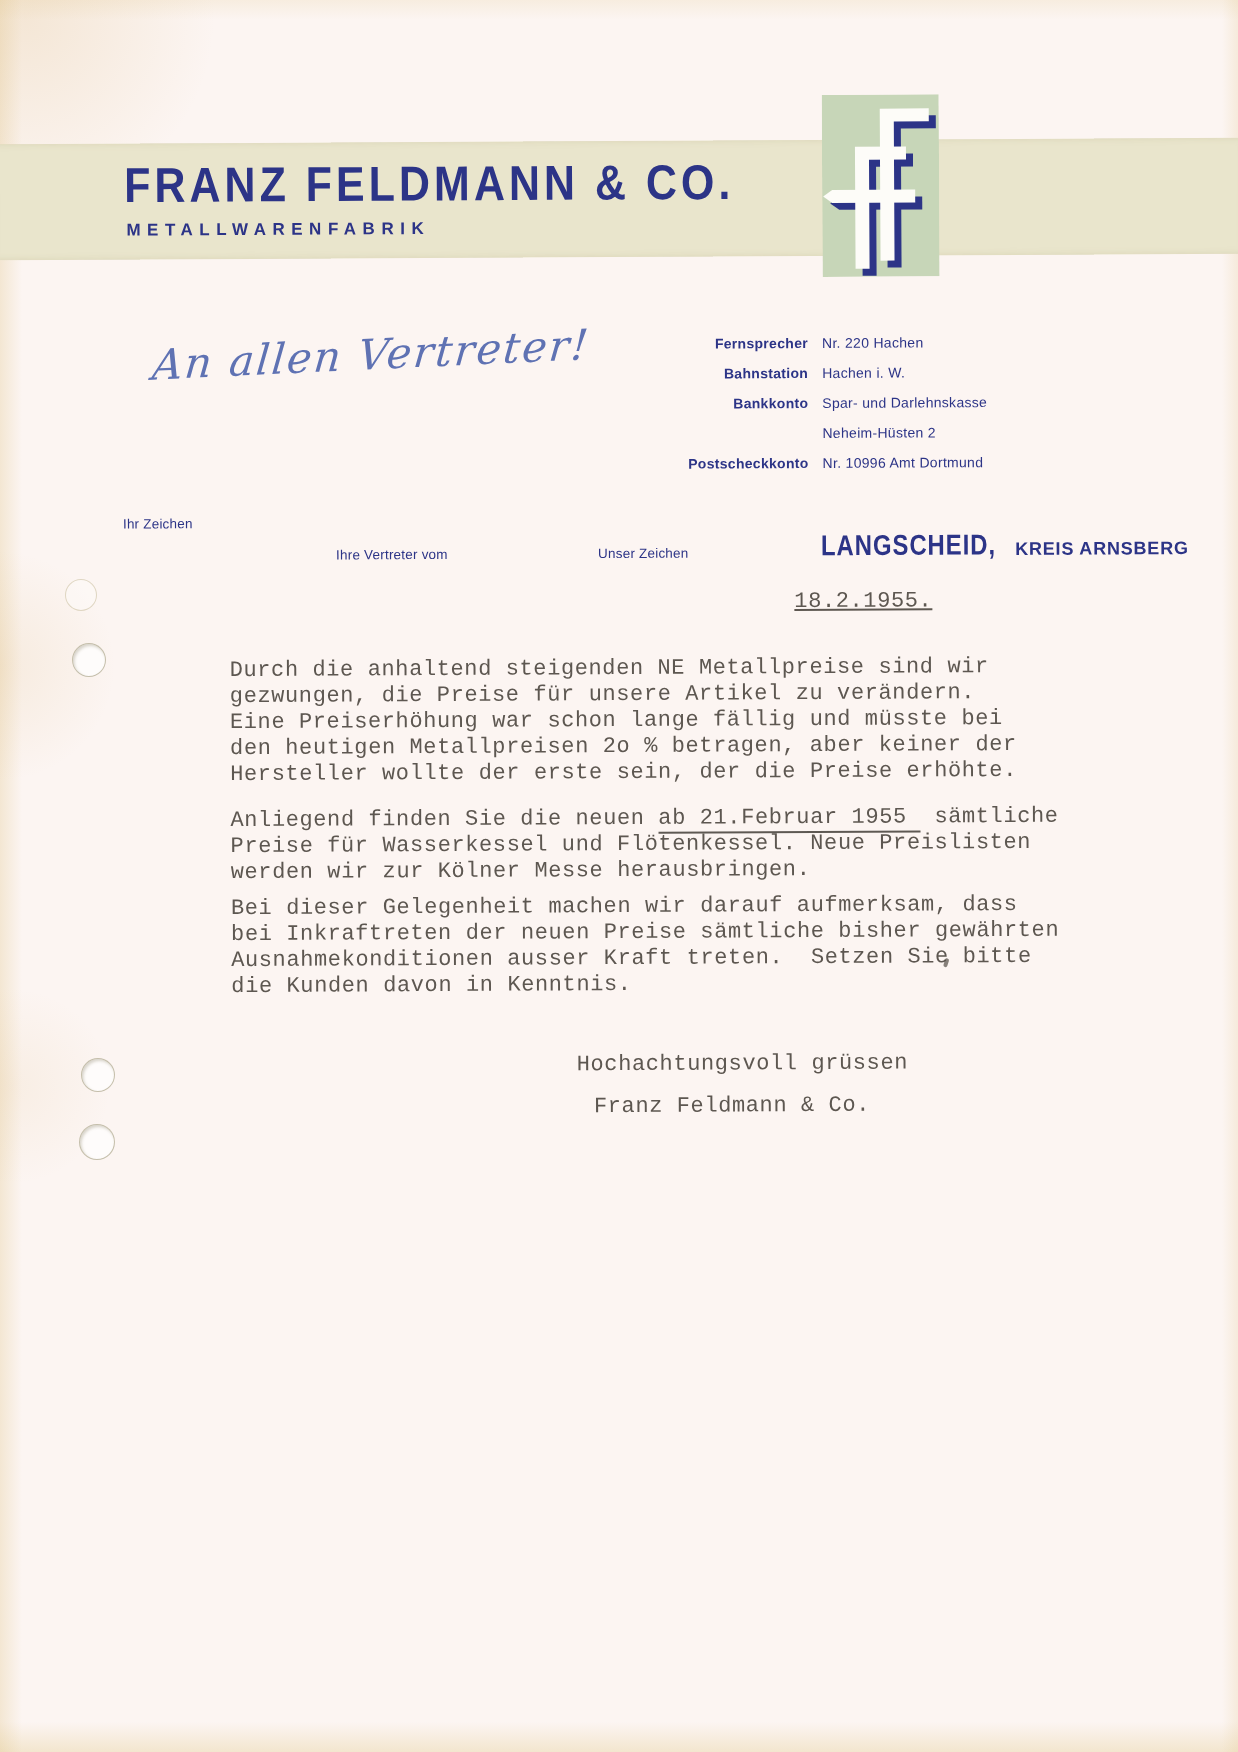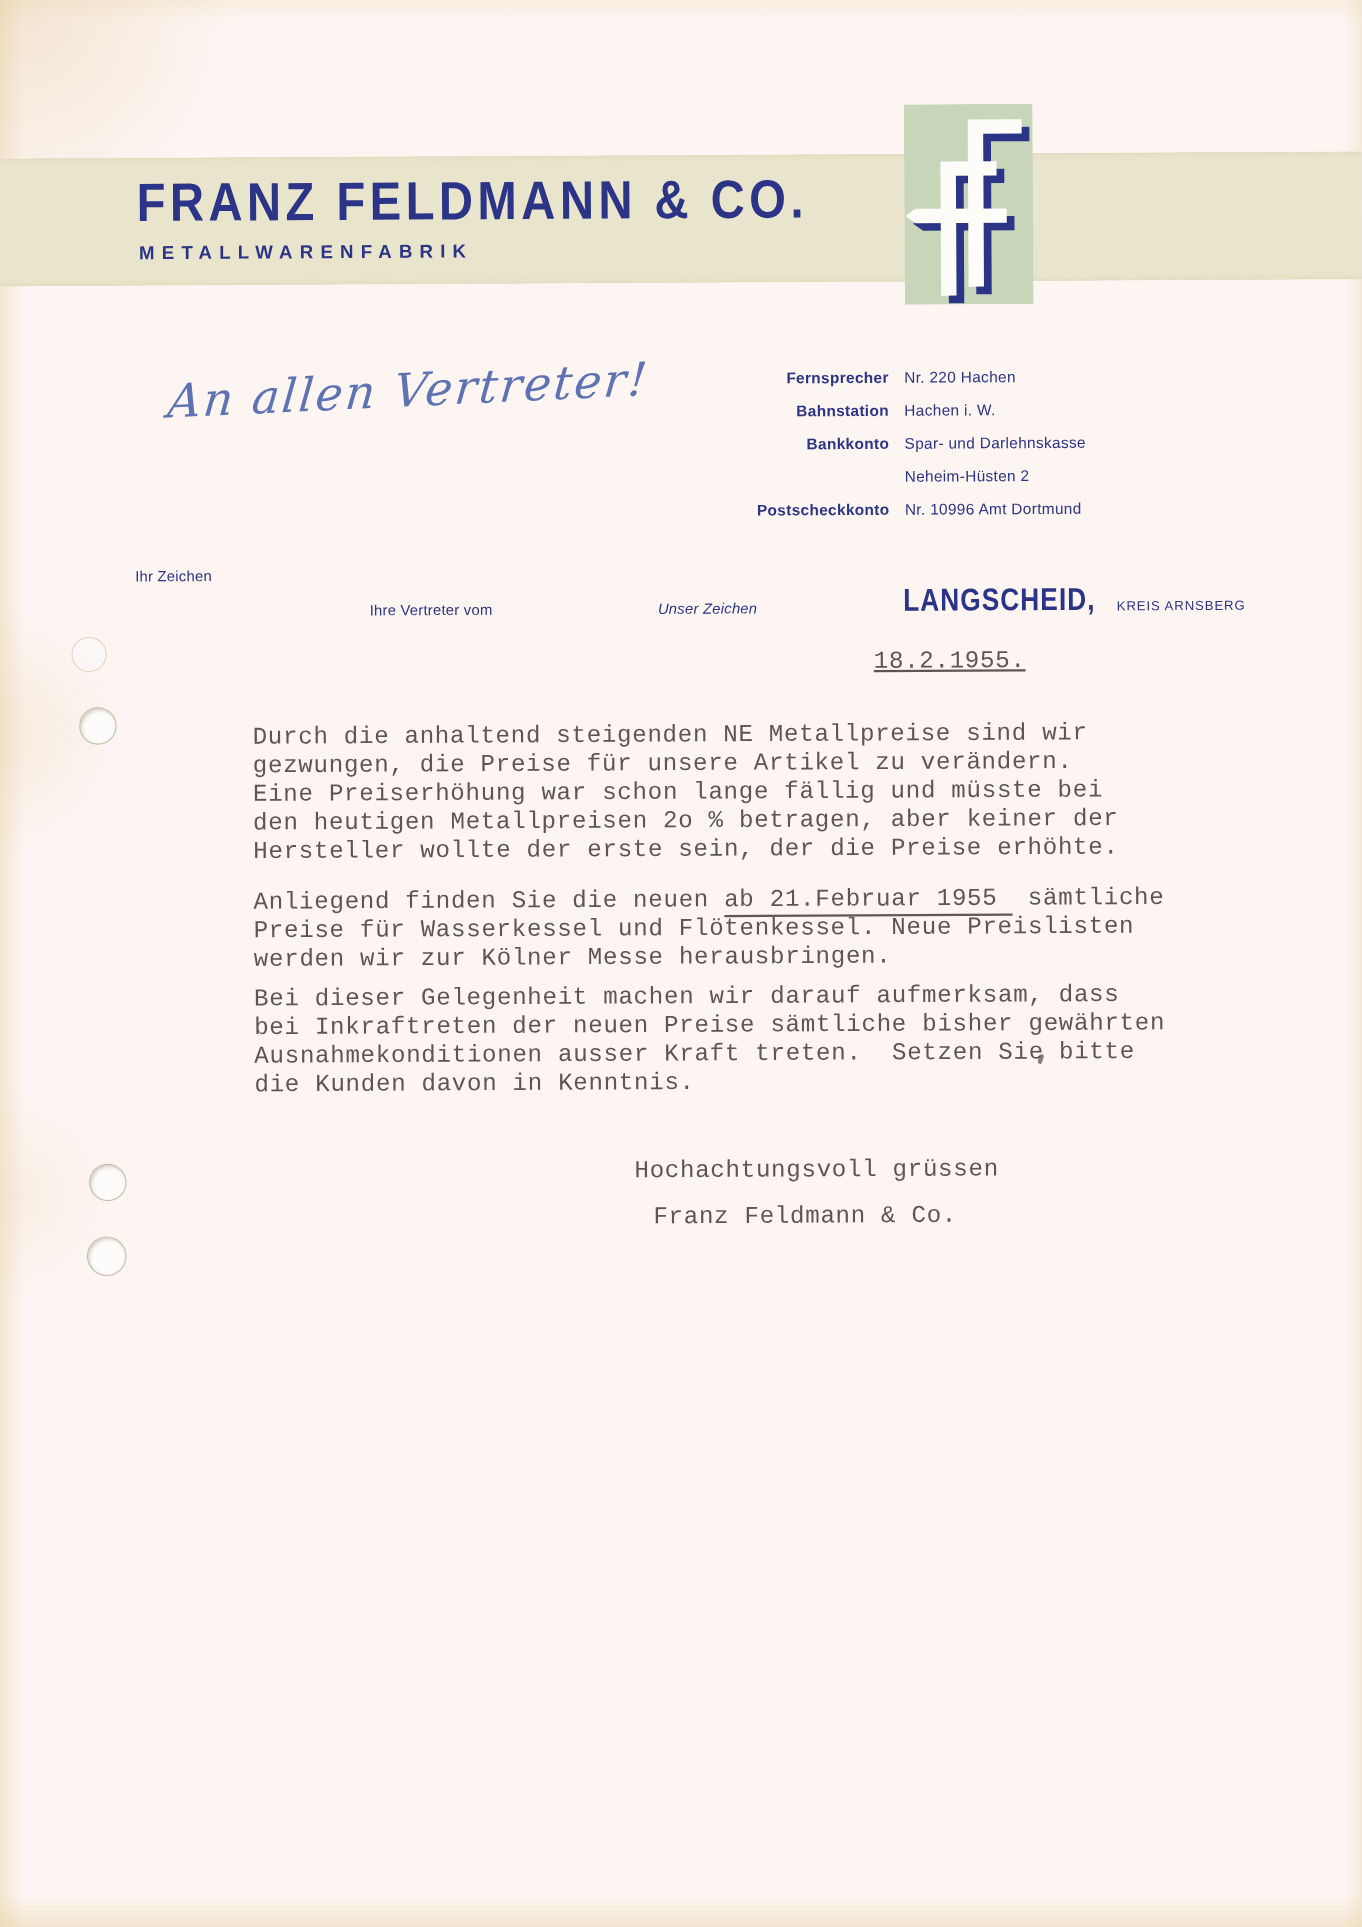--- a/index.html
+++ b/index.html
@@ -36,21 +36,21 @@
     transform:rotate(-2.4deg) skewX(-8deg);transform-origin:left top;
   }
   
   .contact-row{position:absolute;left:0;width:1238px;height:22px;color:#2c3487;font-size:14px;}
   .contact-row .lbl{position:absolute;left:560px;width:248px;text-align:right;font-weight:bold;letter-spacing:.3px;}
   .contact-row .val{position:absolute;left:822px;width:330px;letter-spacing:.3px;}
   
   .ref{position:absolute;color:#2c3487;font-size:13.5px;letter-spacing:.2px;}
   .place{position:absolute;left:820px;top:533px;color:#2c3487;white-space:nowrap;}
   .place .big{font-size:26px;font-weight:bold;letter-spacing:1px;display:inline-block;transform:scale(.92,1.1);transform-origin:left bottom;}
-  .place .small{font-size:12px;font-weight:normal;letter-spacing:.8px;margin-left:4px;}
+  .place .small{font-size:18px;font-weight:bold;letter-spacing:.8px;margin-left:4px;}
   
   .t{
     position:absolute;left:228px;white-space:pre;color:#544e47;
     font-family:"Liberation Mono","DejaVu Sans Mono",monospace;
     font-size:22px;letter-spacing:.6px;opacity:.94;
   }
   .t span{white-space:pre;}
   .u{border-bottom:2px solid #55504a;padding-bottom:1px;}
   .date{left:793px;text-decoration:underline;}
   .close1{left:573px;}
@@ -110,21 +110,21 @@
       </div>
       <div class="contact-row" style="top:456px;">
         <span class="lbl">Postscheckkonto</span>
         <span class="val">Nr. 10996 Amt Dortmund</span>
       </div>
     </div>
 
     <div>
       <span class="ref" style="left:122px;top:514px;">Ihr Zeichen</span>
       <span class="ref" style="left:335px;top:546px;">Ihre Vertreter vom</span>
-      <span class="ref" style="left:597px;top:546px;font-style:italic;">Unser Zeichen</span>
+      <span class="ref" style="left:597px;top:546px;">Unser Zeichen</span>
       <span class="place">
         <span class="big">LANGSCHEID,</span><span class="small">KREIS ARNSBERG</span>
       </span>
     </div>
 
     <div class="t date" style="top:590px;">18.2.1955.</div>
 
     <div>
       <div class="t" style="top:656px;">Durch die anhaltend steigenden NE Metallpreise sind wir</div>
       <div class="t" style="top:682px;">gezwungen, die Preise für unsere Artikel zu verändern.</div>

